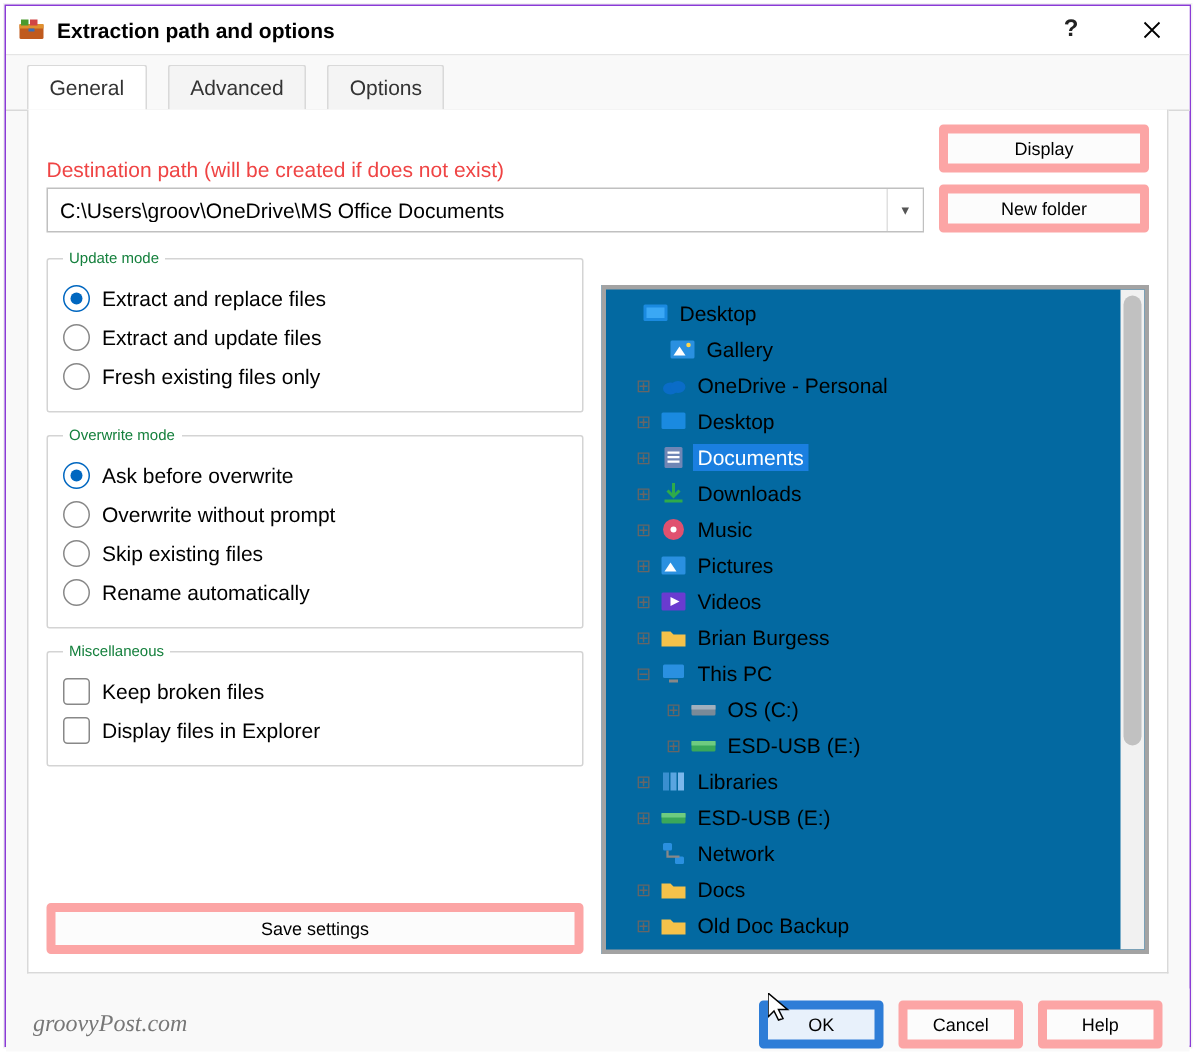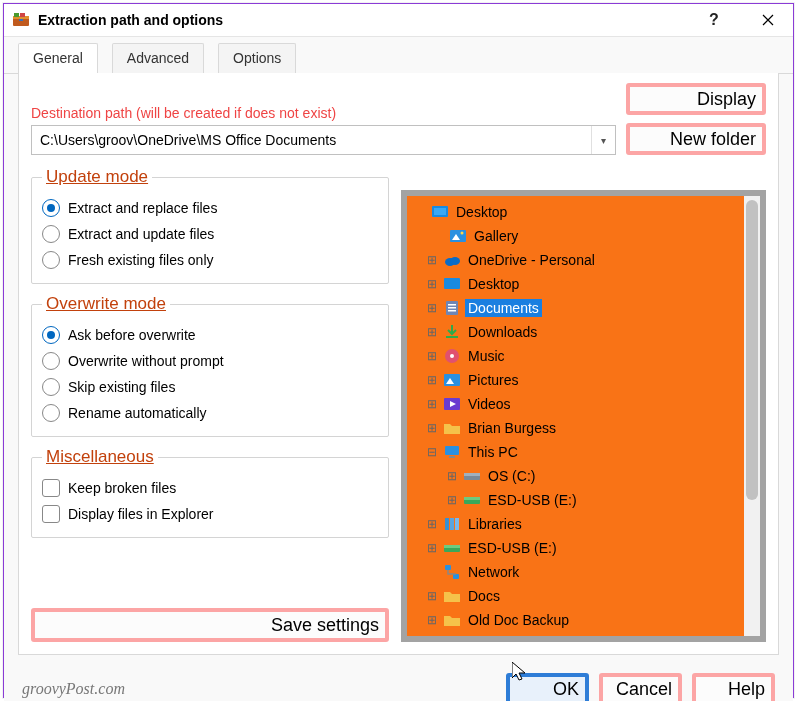--- a/index.html
+++ b/index.html
@@ -109,27 +109,26 @@
     cursor: pointer;
     font-size: 10px;
     color: #555;
   }
   .side-btns {
     display: flex; flex-direction: column; gap: 8px;
     width: 140px;
   }
   .btn {
     height: 32px;
-    border: 4px solid #fca5a5;
+    border: 6px solid #fca5a5;
     background: #fcfcfc;
     border-radius: 3px;
     font-family: inherit;
-    font-size: 18px;
+    font-size: 12px;
     cursor: pointer;
-    text-align: right;
   }
 
   .body-row {
     display: flex;
     gap: 12px;
     margin-top: 12px;
     flex: 1;
     min-height: 0;
   }
   .left-col {
@@ -140,23 +139,22 @@
   }
 
   fieldset.group {
     border: 1px solid #d4d4d4;
     border-radius: 2px;
     margin: 0;
     padding: 8px 10px 10px 10px;
   }
   fieldset.group legend {
     padding: 0 4px;
-    font-size: 17px;
-    color: #c2410c;
-    text-decoration: underline;
+    font-size: 10px;
+    color: #15803d;
   }
   .opt {
     display: flex; align-items: center; gap: 8px;
     padding: 4px 0;
     font-size: 14px;
   }
   .radio, .check {
     width: 18px; height: 18px;
     border-radius: 50%;
     border: 1.5px solid #888;
@@ -172,22 +170,22 @@
     background: #0067c0;
     border-radius: 50%;
   }
   .radio.checked { border-color: #0067c0; }
   .check { border-radius: 3px; }
 
   .save-btn { width: 100%; height: 34px; }
 
   .tree-wrap {
     flex: 1;
-    border: 6px solid #a3a3a3;
-    background: #f97316;
+    border: 3px solid #a3a3a3;
+    background: #0369a1;
     position: relative;
     overflow: hidden;
     display: flex;
     margin-top: 23px;
   }
   .tree {
     flex: 1;
     overflow-y: auto;
     padding: 4px 0 4px 4px;
     font-size: 14px;

